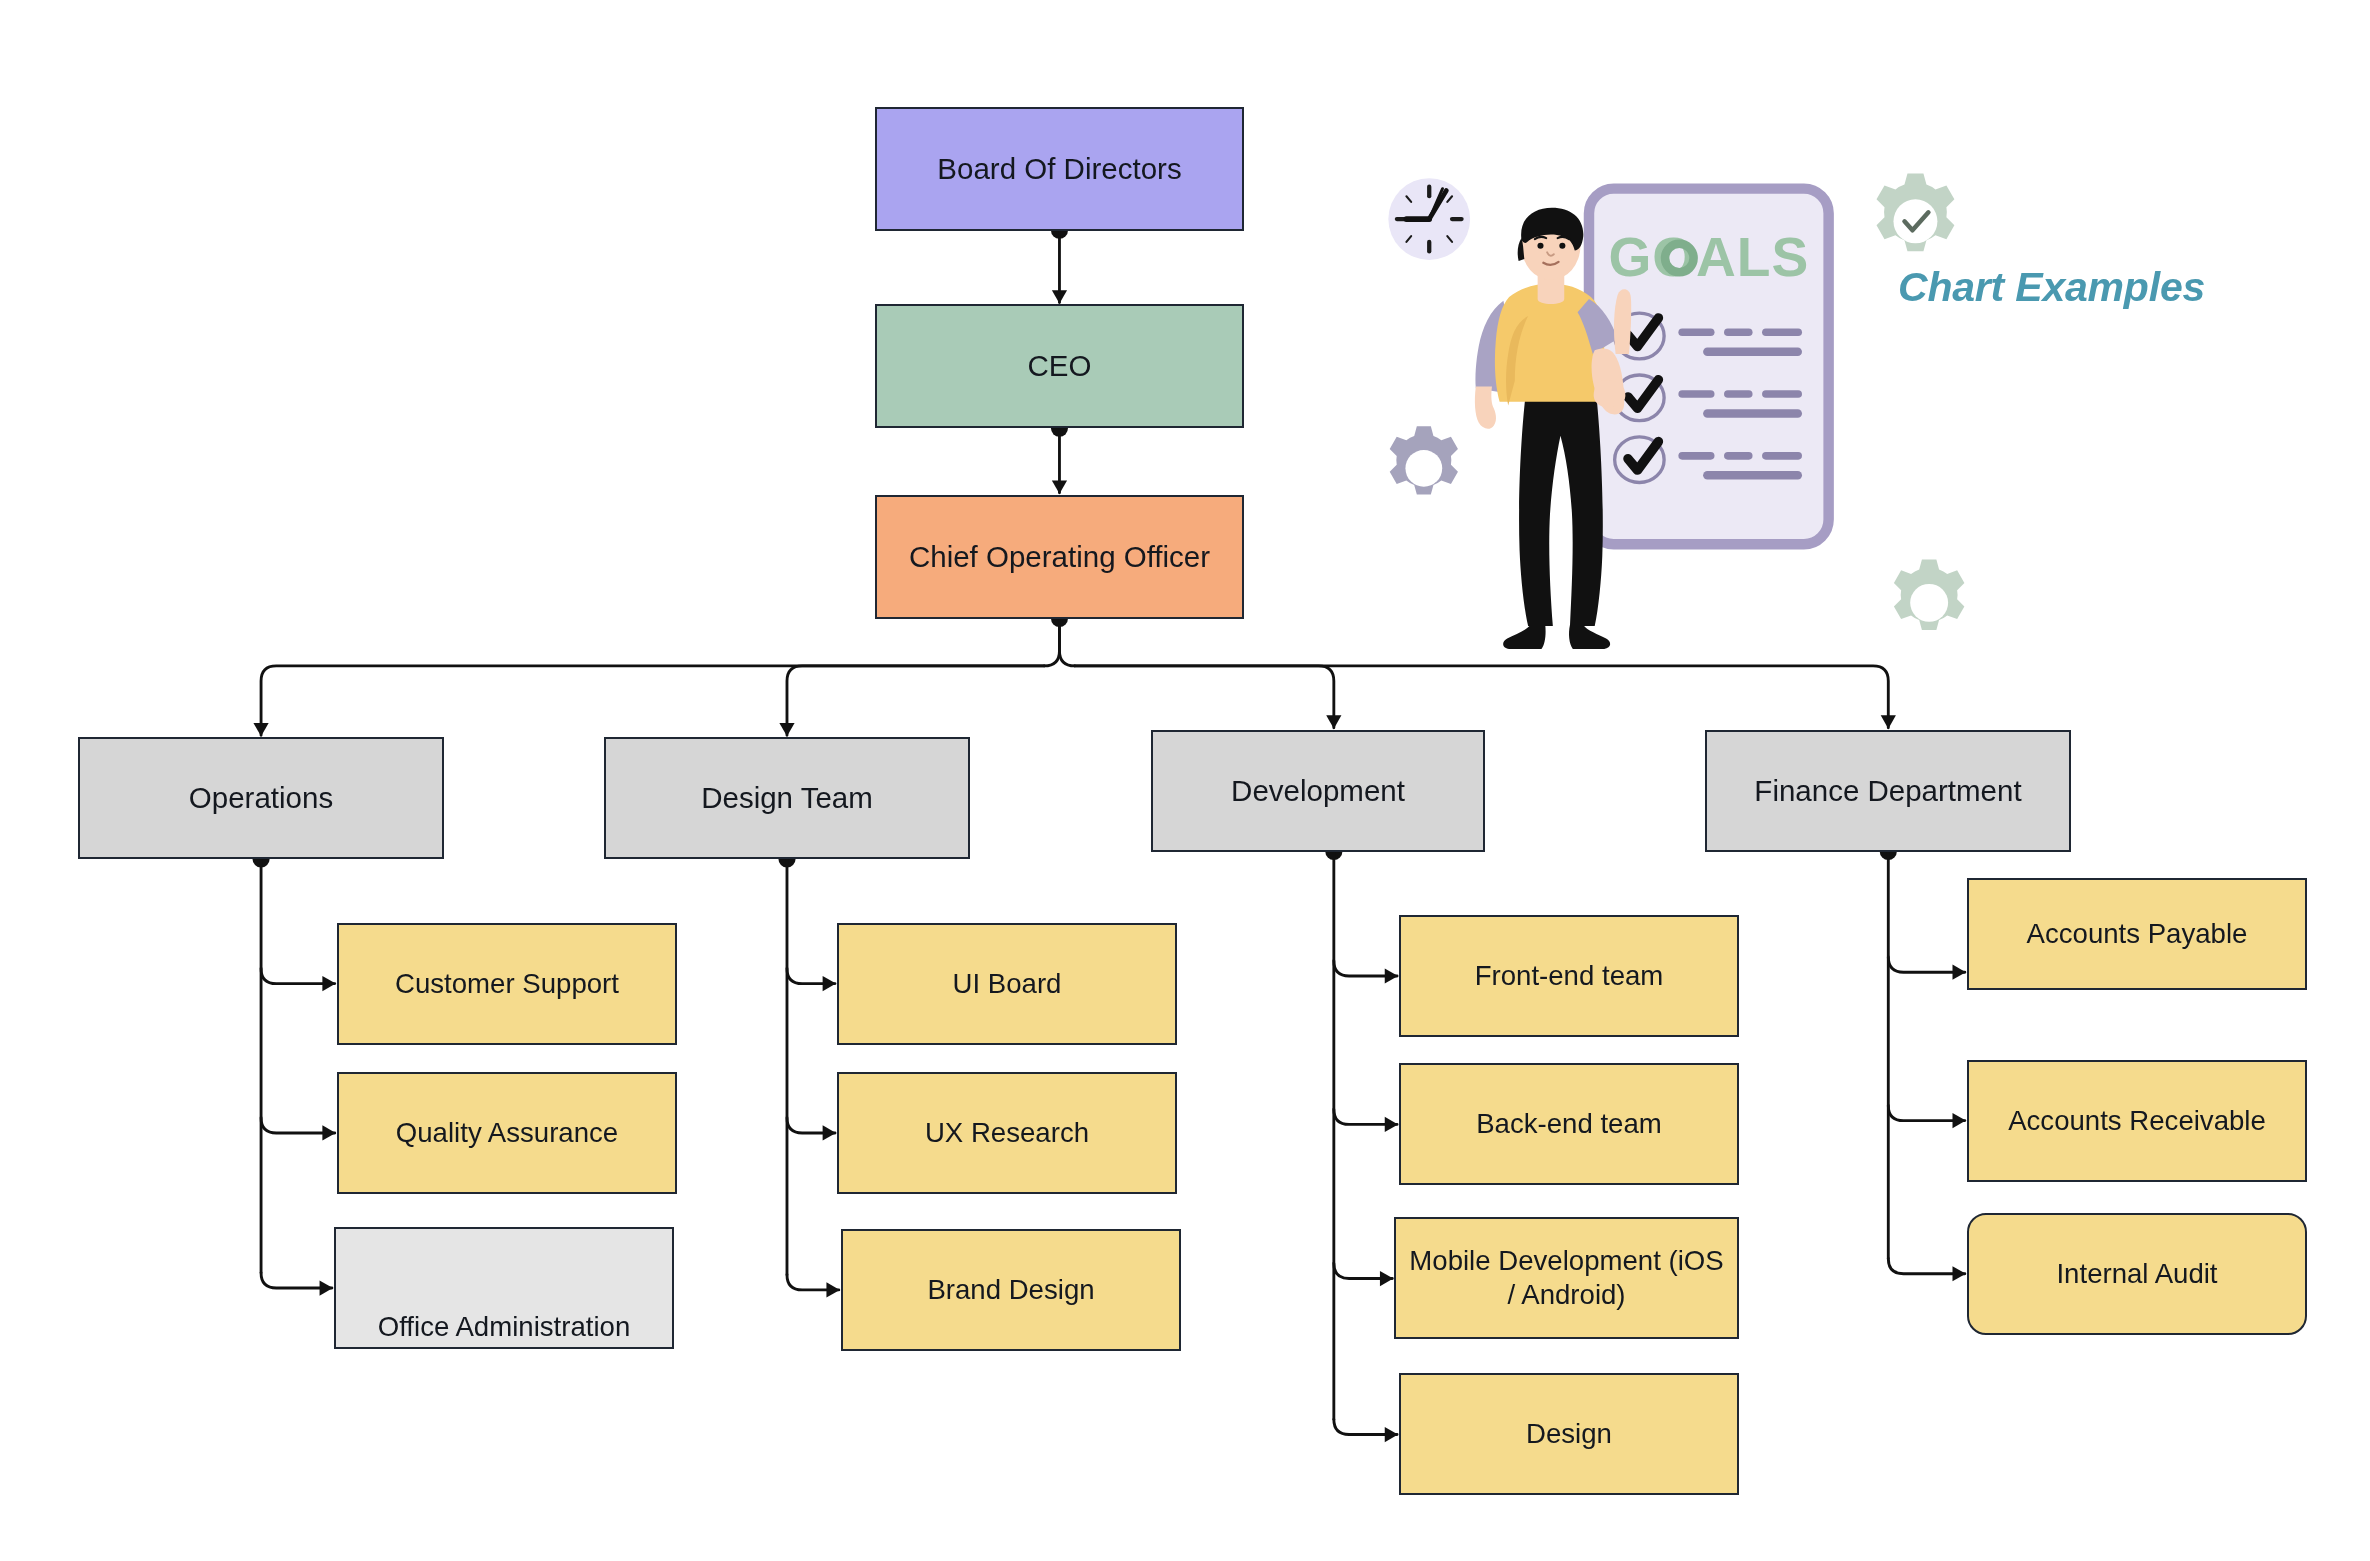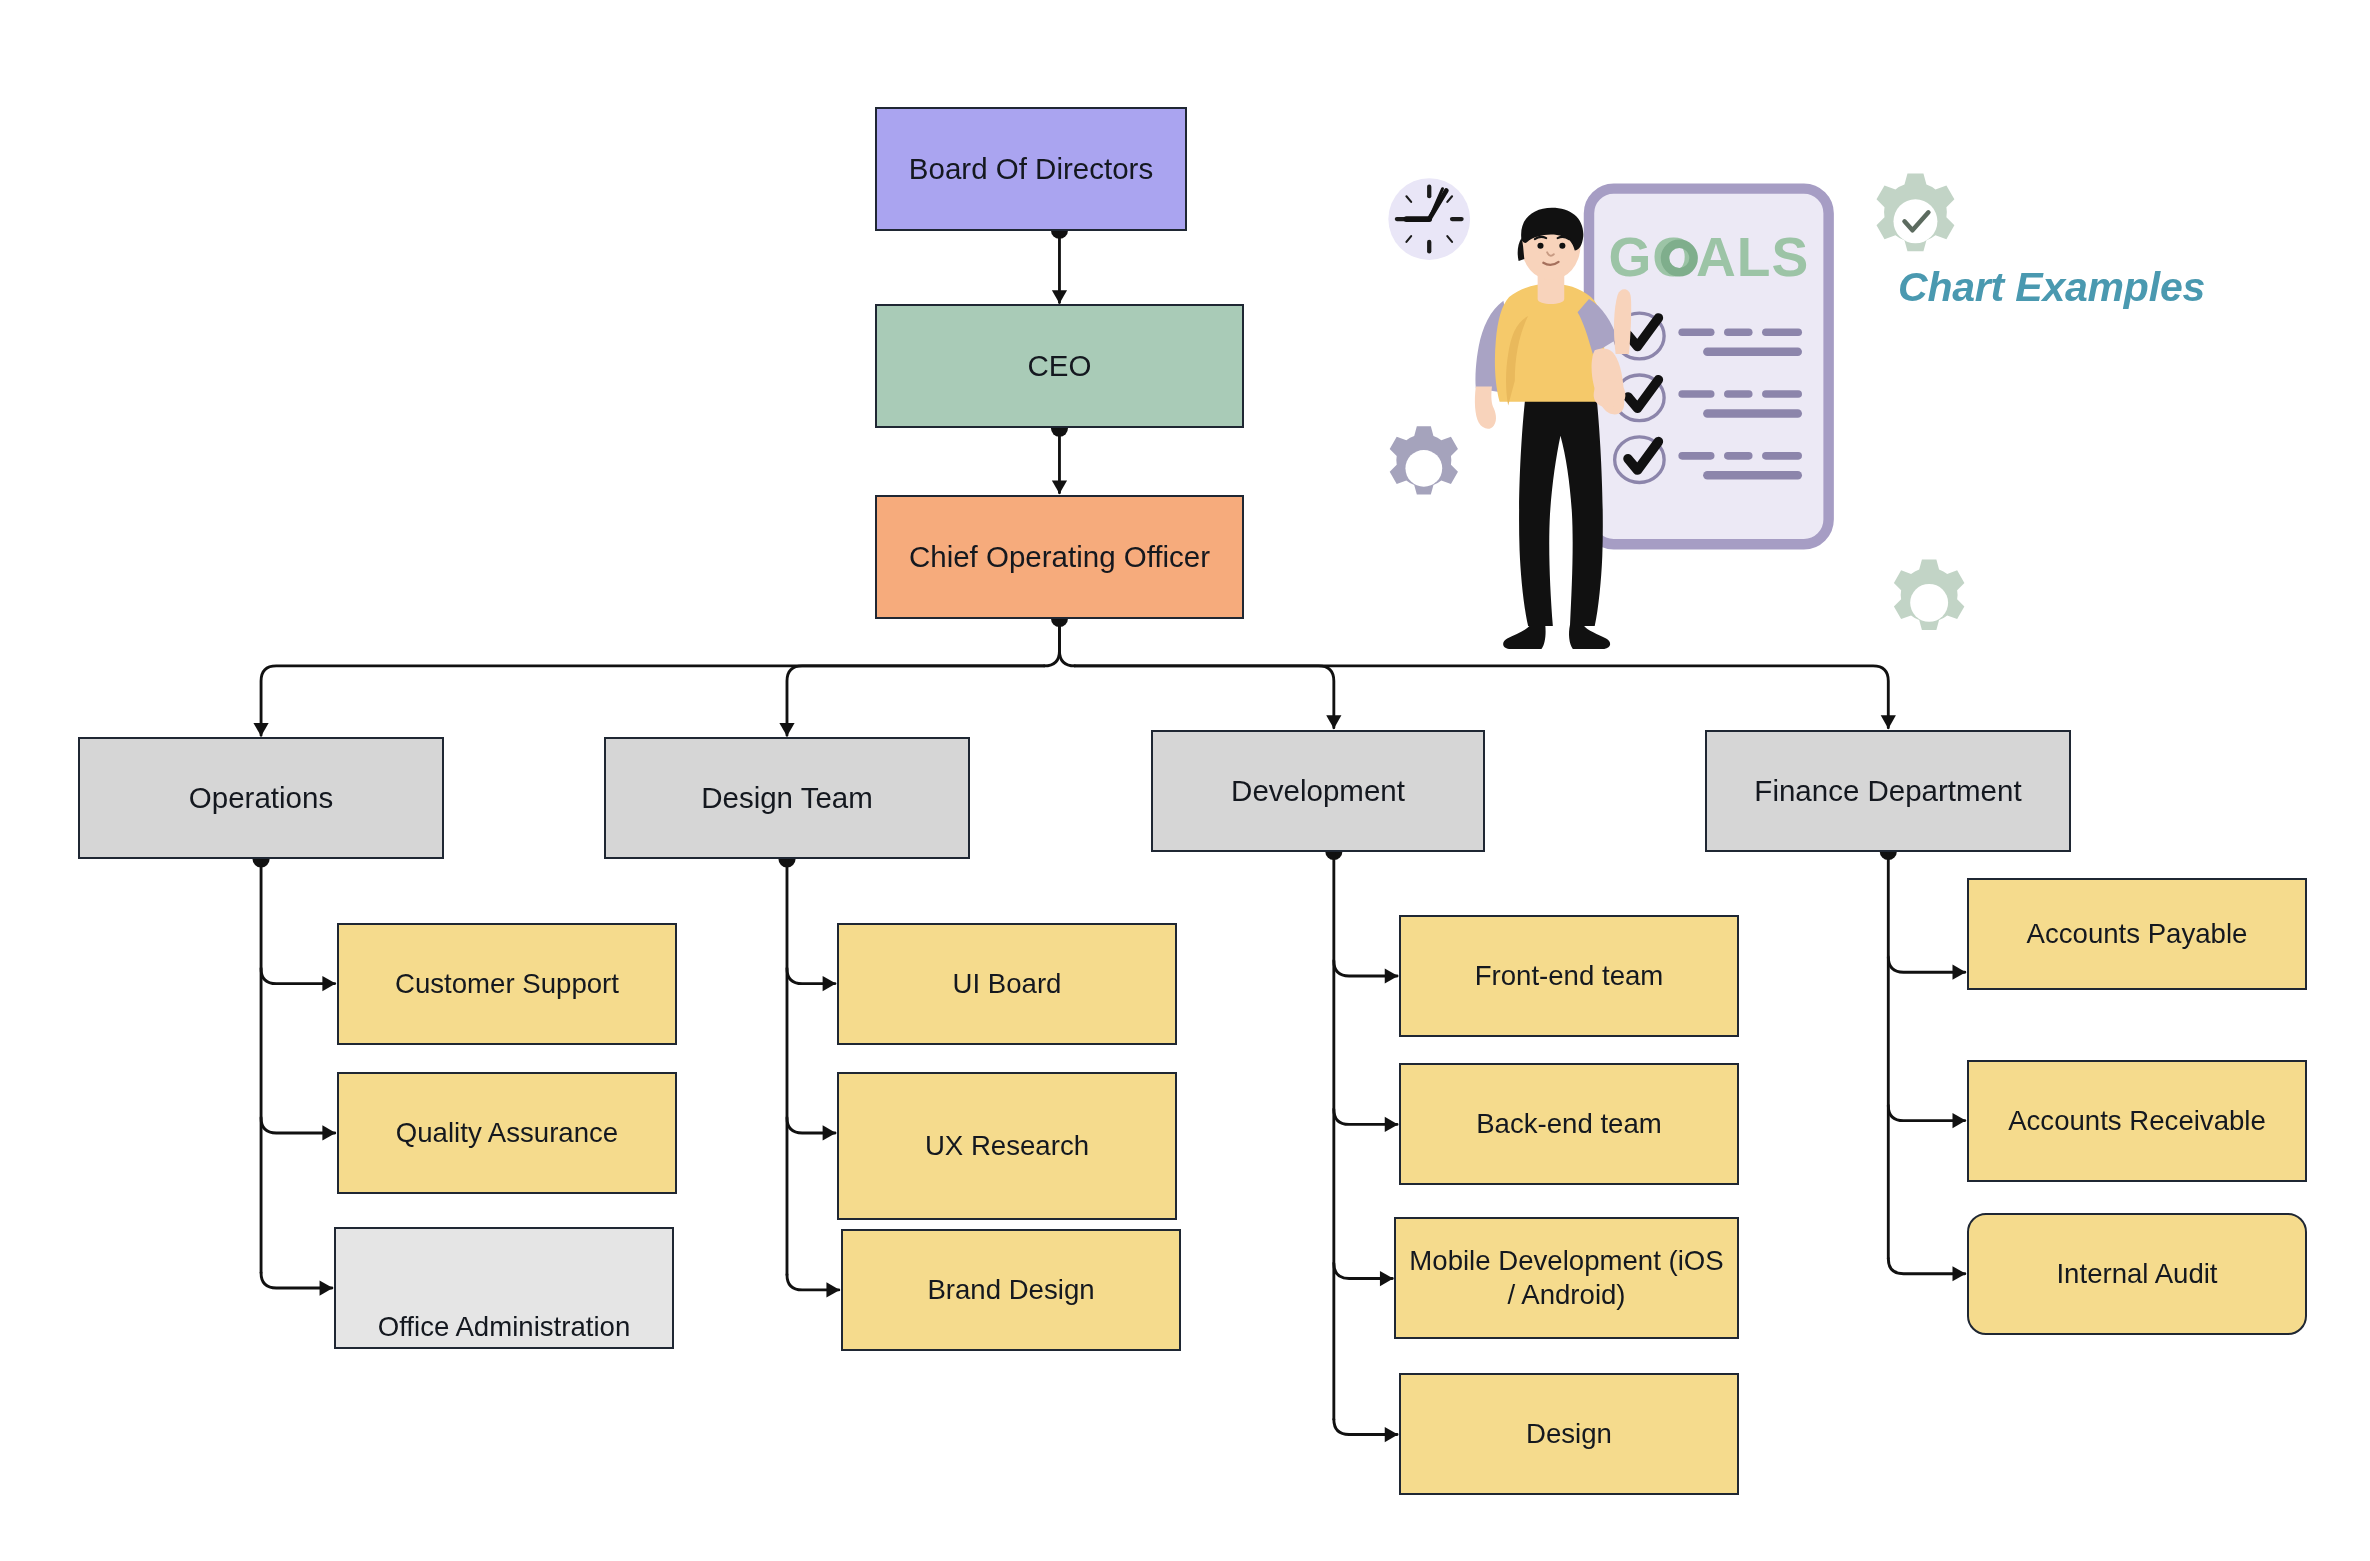--- a/index.html
+++ b/index.html
@@ -114,21 +114,21 @@
       <path d="M1985.5,895 L1985.5,1323" fill="none" stroke="#111111" stroke-width="3" stroke-linecap="round"></path>
       <path d="M1985.5,1006 Q1985.5,1022 2001.5,1022 L2066,1022" fill="none" stroke="#111111" stroke-width="3" stroke-linecap="round"></path>
       <path d="M2053,1014 L2067,1022 L2053,1030 Z" fill="#111111"></path>
       <path d="M1985.5,1162 Q1985.5,1178 2001.5,1178 L2066,1178" fill="none" stroke="#111111" stroke-width="3" stroke-linecap="round"></path>
       <path d="M2053,1170 L2067,1178 L2053,1186 Z" fill="#111111"></path>
       <path d="M1985.5,1323 Q1985.5,1339 2001.5,1339 L2066,1339" fill="none" stroke="#111111" stroke-width="3" stroke-linecap="round"></path>
       <path d="M2053,1331 L2067,1339 L2053,1347 Z" fill="#111111"></path>
     </svg>
 
   <div id="nodes">
-      <div class="node-box lvl-exec" style="left: 875px; top: 107px; width: 312px; height: 124px; background: rgb(170, 164, 240);">
+      <div class="node-box lvl-exec" style="left: 875px; top: 107px; width: 369px; height: 124px; background: rgb(170, 164, 240);">
         <span>Board Of Directors</span>
       </div>
       <div class="node-box lvl-exec" style="left: 875px; top: 304px; width: 369px; height: 124px; background: rgb(169, 203, 183);">
         <span>CEO</span>
       </div>
       <div class="node-box lvl-exec" style="left: 875px; top: 495px; width: 369px; height: 124px; background: rgb(246, 171, 124);">
         <span>Chief Operating Officer</span>
       </div>
       <div class="node-box lvl-dept" style="left: 78px; top: 737px; width: 366px; height: 122px; background: rgb(214, 214, 214);">
         <span>Operations</span>
@@ -147,21 +147,21 @@
       </div>
       <div class="node-box lvl-leaf" style="left: 337px; top: 1072px; width: 340px; height: 122px; background: rgb(245, 219, 141);">
         <span>Quality Assurance</span>
       </div>
       <div class="node-box lvl-leaf" style="left: 334px; top: 1227px; width: 340px; height: 122px; background: #e5e5e5; align-items: flex-end;">
         <span>Office Administration</span>
       </div>
       <div class="node-box lvl-leaf" style="left: 837px; top: 923px; width: 340px; height: 122px; background: rgb(245, 219, 141);">
         <span>UI Board</span>
       </div>
-      <div class="node-box lvl-leaf" style="left: 837px; top: 1072px; width: 340px; height: 148px; background: rgb(245, 219, 141);">
+      <div class="node-box lvl-leaf" style="left: 837px; top: 1072px; width: 340px; height: 122px; background: rgb(245, 219, 141);">
         <span>UX Research</span>
       </div>
       <div class="node-box lvl-leaf" style="left: 841px; top: 1229px; width: 340px; height: 122px; background: rgb(245, 219, 141);">
         <span>Brand Design</span>
       </div>
       <div class="node-box lvl-leaf" style="left: 1399px; top: 915px; width: 340px; height: 122px; background: rgb(245, 219, 141);">
         <span>Front-end team</span>
       </div>
       <div class="node-box lvl-leaf" style="left: 1399px; top: 1063px; width: 340px; height: 122px; background: rgb(245, 219, 141);">
         <span>Back-end team</span>

